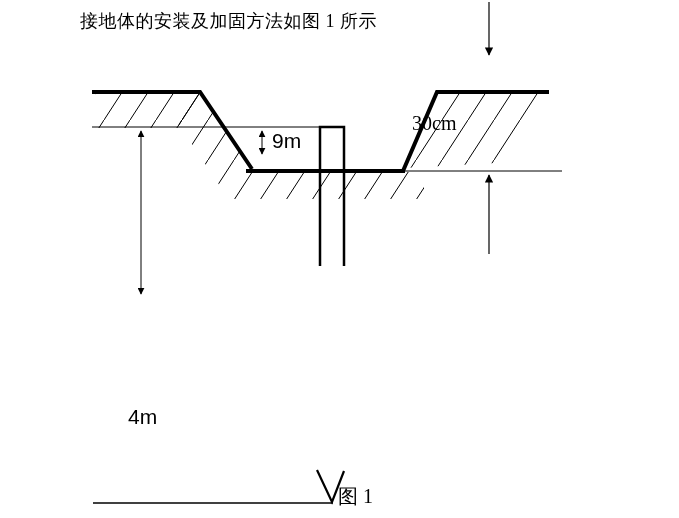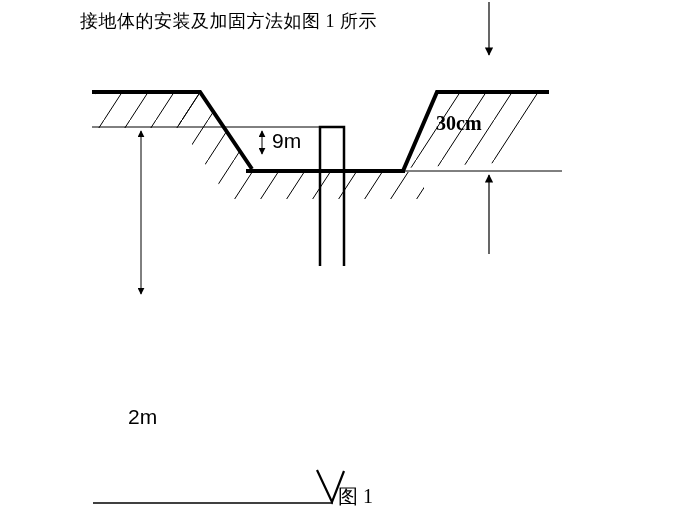--- a/index.html
+++ b/index.html
@@ -31,21 +31,21 @@
     left: 0; top: 0;
     width: 679px; height: 518px;
     color: var(--line);
   }
   .dim-label {
     position: absolute;
     white-space: nowrap;
     line-height: 1;
   }
   .label-1m   { left: 272px; top: 130px; font-size: 21px; font-family: "Liberation Sans", sans-serif; }
-  .label-30cm { left: 436px; top: 113px; font-size: 20px; font-weight: bold; font-family: "Liberation Serif", serif; }
+  .label-30cm { left: 412px; top: 113px; font-size: 20px; font-weight: normal; font-family: "Liberation Serif", serif; }
   .label-2m   { left: 128px; top: 406px; font-size: 21px; font-family: "Liberation Sans", sans-serif; }
   .figure-caption {
     position: absolute;
     left: 338px; top: 483px;
     font-size: 20px;
     font-family: "Liberation Serif", serif;
     white-space: nowrap;
     text-align: right;
   }
 </style>
@@ -97,17 +97,17 @@
 
     <line x1="93" y1="503" x2="333" y2="503" stroke="currentColor" stroke-width="1.5"></line>
 
     <polyline points="317,470 332,502 344,471" fill="none" stroke="currentColor" stroke-width="2.2"></polyline>
   </svg>
 
   <div class="dim-label label-1m">9m</div>
 
   <div class="dim-label label-30cm">30cm</div>
 
-  <div class="dim-label label-2m">2m</div>
+  <div class="dim-label label-2m">4m</div>
 
   <div class="figure-caption">图 1</div>
 
 </div>
 
 </body></html>

